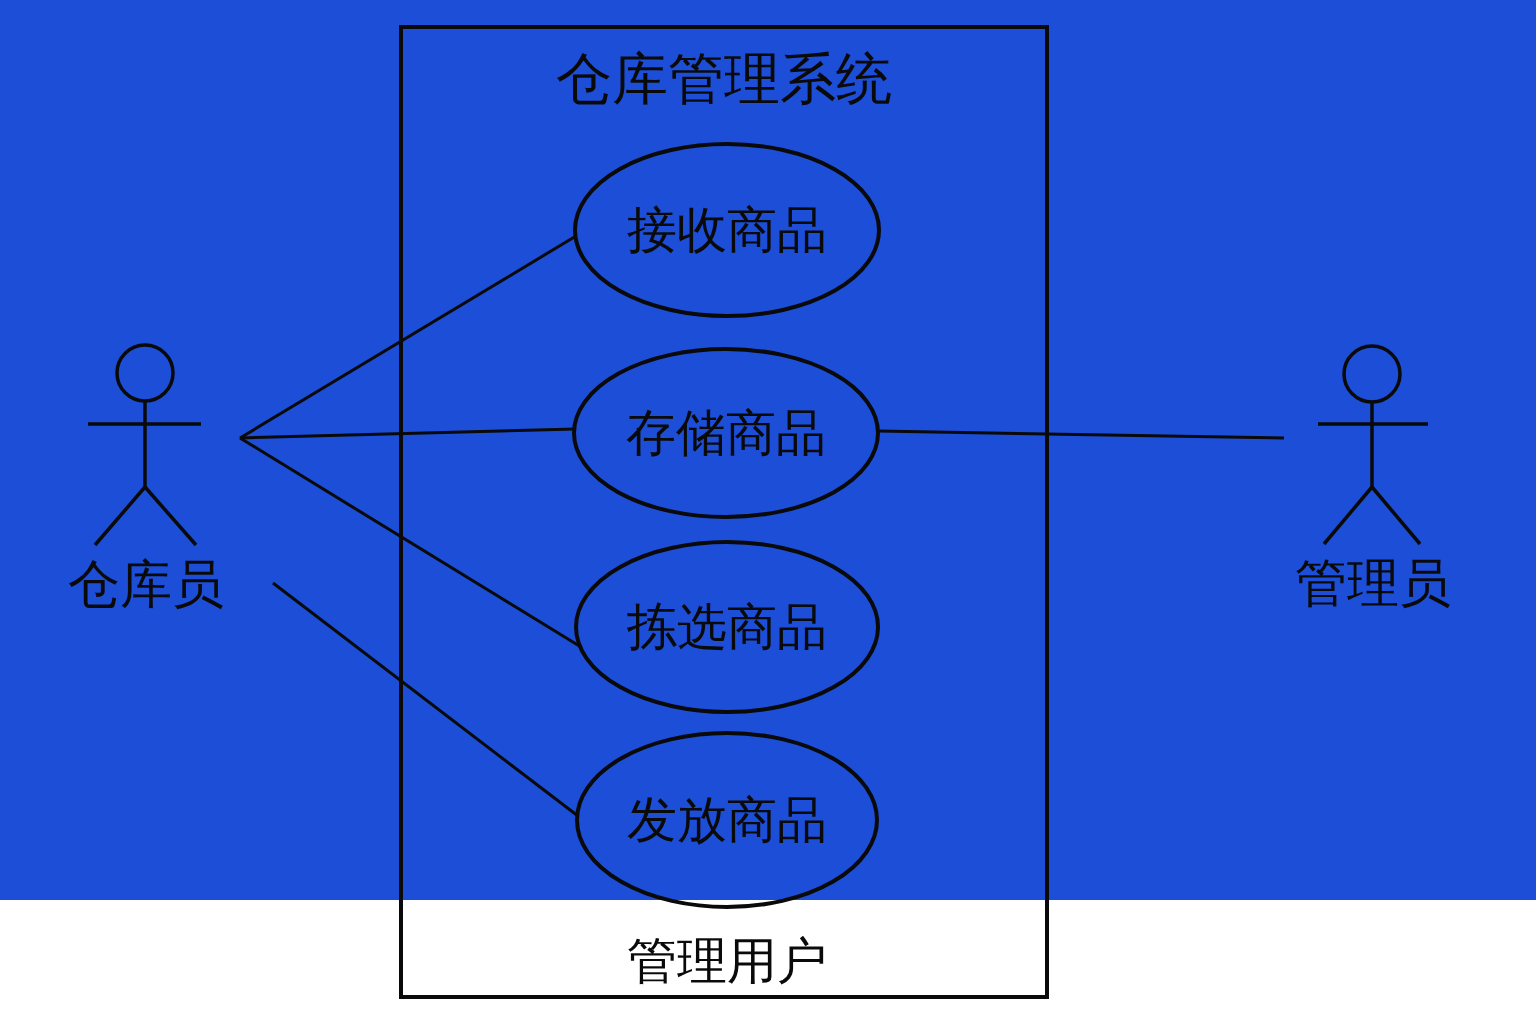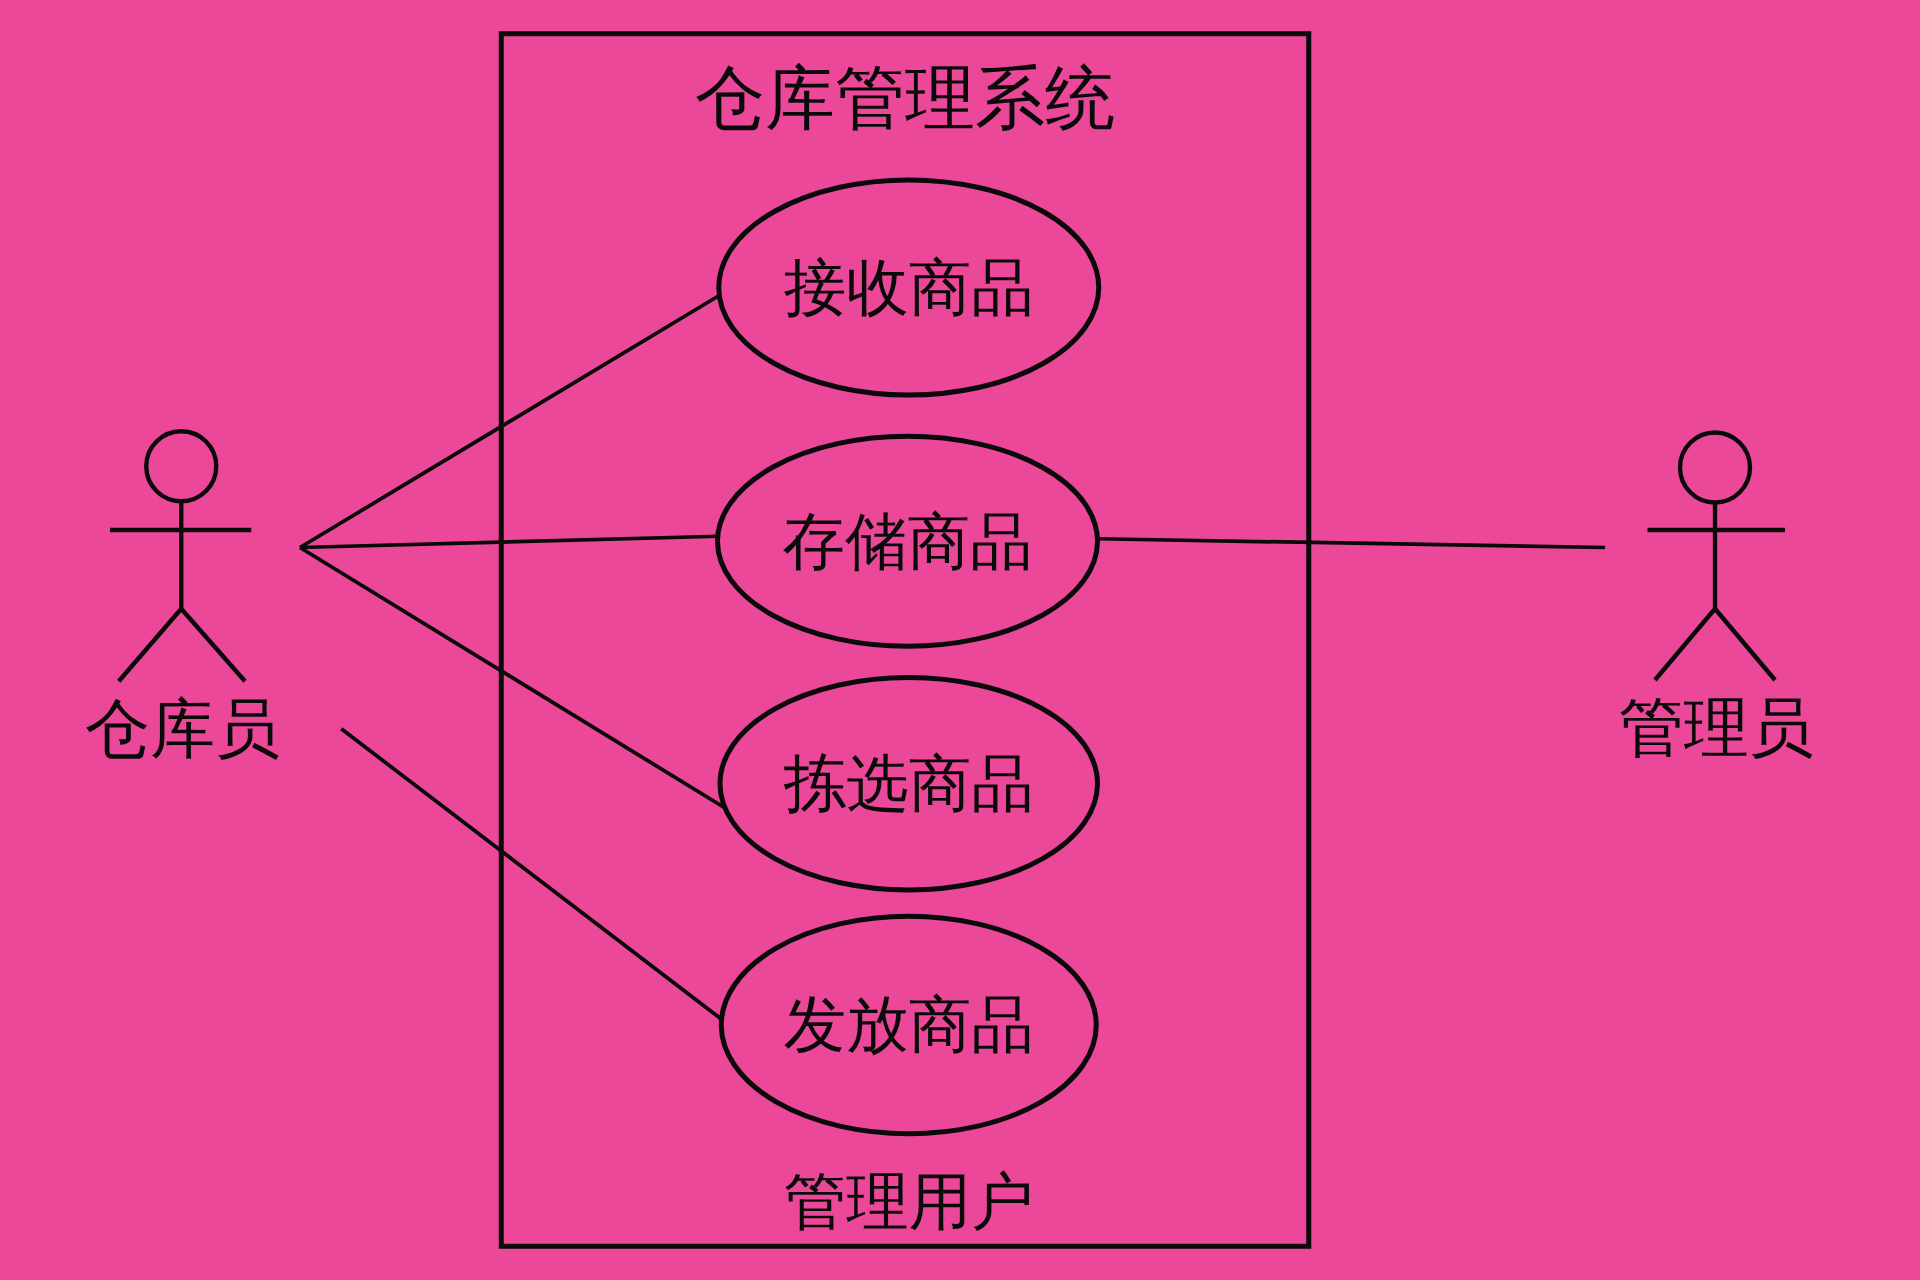--- a/index.html
+++ b/index.html
@@ -8,22 +8,22 @@
     background: #ffffff;
   }
   body {
     width: 1536px;
     height: 1024px;
     overflow: hidden;
     font-family: "Liberation Sans", "DejaVu Sans", sans-serif;
   }
   .canvas {
     width: 1536px;
-    height: 1024px;
-    background: #ec4899;
+    height: 900px;
+    background: #1d4ed8;
   }
   svg text {
     font-family: "Liberation Sans", "DejaVu Sans", sans-serif;
     fill: #0a0a0a;
   }
   .shape {
     fill: none;
     stroke: #0a0a0a;
   }
 </style>

